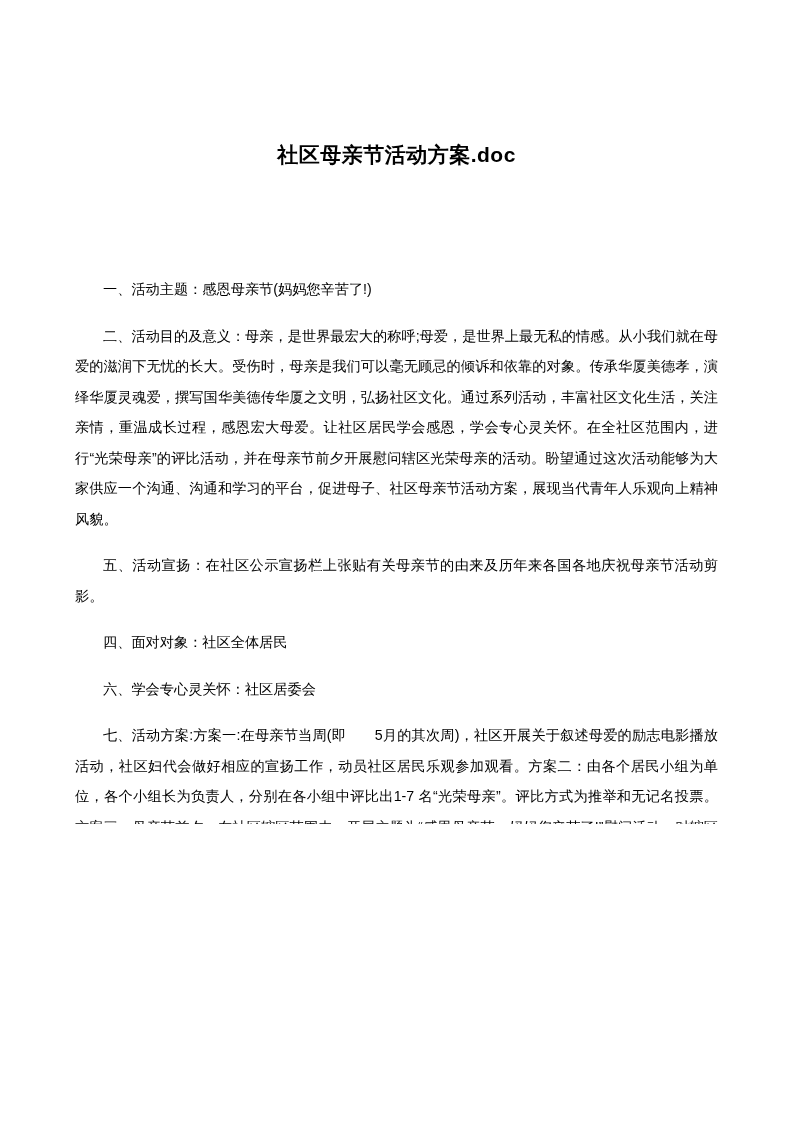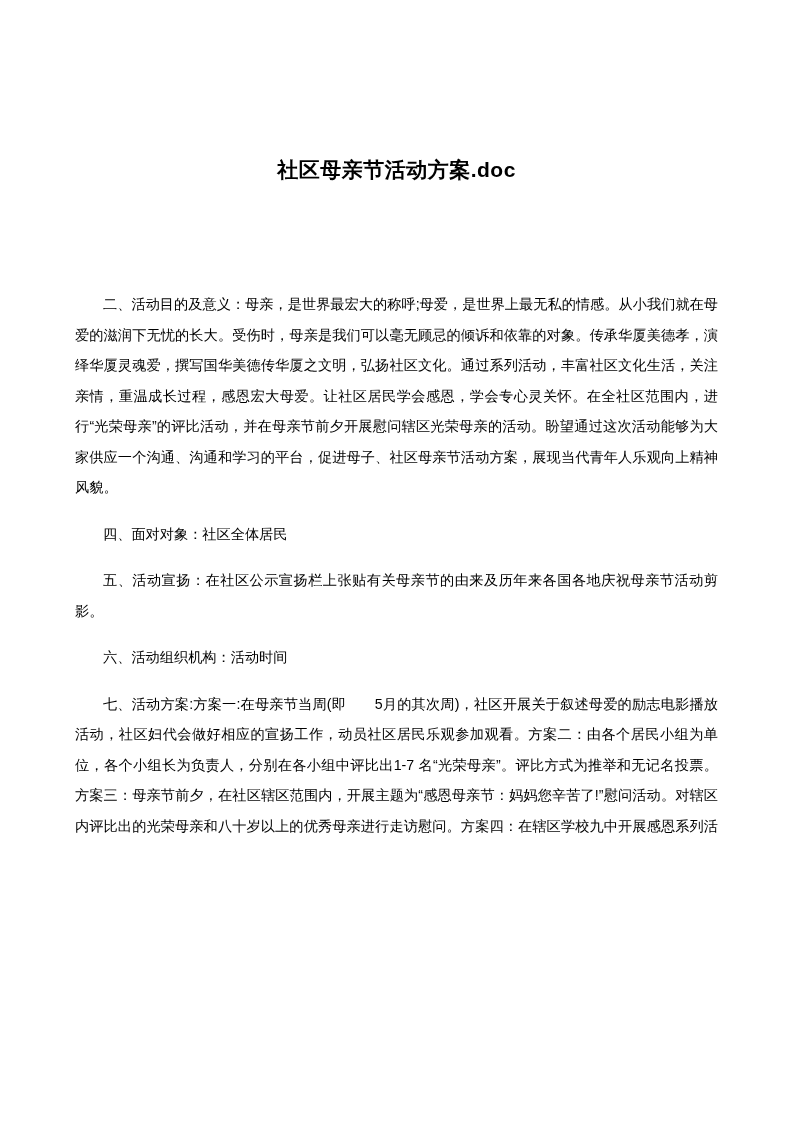--- a/index.html
+++ b/index.html
@@ -5,21 +5,21 @@
   html, body {
     margin: 0;
     padding: 0;
     background: #ffffff;
   }
   .page {
     position: relative;
     width: 793px;
     height: 824px;
     background: #ffffff;
-    margin: 15px auto;
+    margin: 0 auto;
     font-family: "Liberation Serif", "DejaVu Serif", serif;
     color: #000000;
     overflow: hidden;
   }
   .doc-body {
     position: absolute;
     left: 75px;
     top: 0;
     width: 643px;
   }
@@ -60,21 +60,22 @@
   }
 </style>
 </head>
 <body>
 
 <div class="page">
   <div class="doc-body">
     <h1 class="doc-title">社区母亲节活动方案.doc</h1>
     <div class="spacer"></div>
 
+    <p class="para">一、活动主题：感恩母亲节(妈妈您辛苦了!)</p>
     <p class="para">二、活动目的及意义：母亲，是世界最宏大的称呼;母爱，是世界上最无私的情感。从小我们就在母爱的滋润下无忧的长大。受伤时，母亲是我们可以毫无顾忌的倾诉和依靠的对象。传承华厦美德孝，演绎华厦灵魂爱，撰写国华美德传华厦之文明，弘扬社区文化。通过系列活动，丰富社区文化生活，关注亲情，重温成长过程，感恩宏大母爱。让社区居民学会感恩，学会专心灵关怀。在全社区范围内，进行“光荣母亲”的评比活动，并在母亲节前夕开展慰问辖区光荣母亲的活动。盼望通过这次活动能够为大家供应一个沟通、沟通和学习的平台，促进母子、社区母亲节活动方案，展现当代青年人乐观向上精神风貌。</p>
+    <p class="para">五、活动宣扬：在社区公示宣扬栏上张贴有关母亲节的由来及历年来各国各地庆祝母亲节活动剪影。</p>
     <p class="para">四、面对对象：社区全体居民</p>
-    <p class="para">五、活动宣扬：在社区公示宣扬栏上张贴有关母亲节的由来及历年来各国各地庆祝母亲节活动剪影。</p>
-    <p class="para">六、活动组织机构：活动时间</p>
+    <p class="para">六、学会专心灵关怀：社区居委会</p>
     <p class="para">七、活动方案:方案一:在母亲节当周(即　　5月的其次周)，社区开展关于叙述母爱的励志电影播放活动，社区妇代会做好相应的宣扬工作，动员社区居民乐观参加观看。方案二：由各个居民小组为单位，各个小组长为负责人，分别在各小组中评比出1-7 名“光荣母亲”。评比方式为推举和无记名投票。方案三：母亲节前夕，在社区辖区范围内，开展主题为“感恩母亲节：妈妈您辛苦了!”慰问活动。对辖区内评比出的光荣母亲和八十岁以上的优秀母亲进行走访慰问。方案四：在辖区学校九中开展感恩系列活动。组织同学开展“十个一”活动(即，为妈妈做一次饭、洗一次衣服、</p>
   </div>
 
   <div class="page-number">1</div>
 </div>
 
 </body></html>

